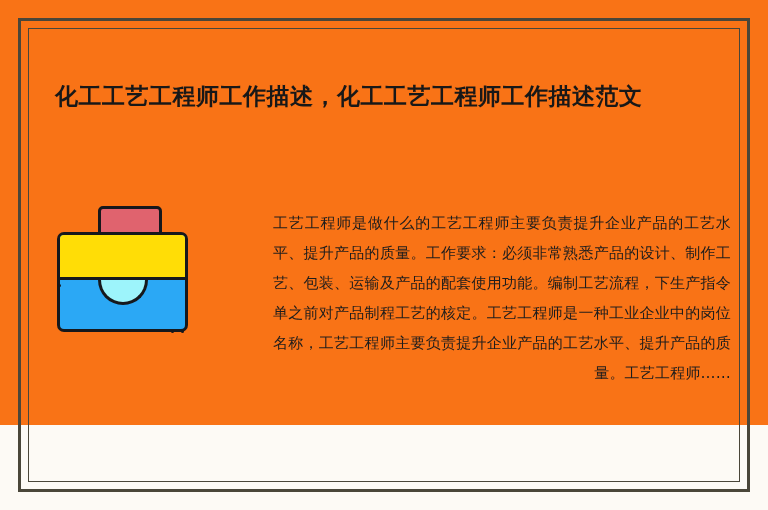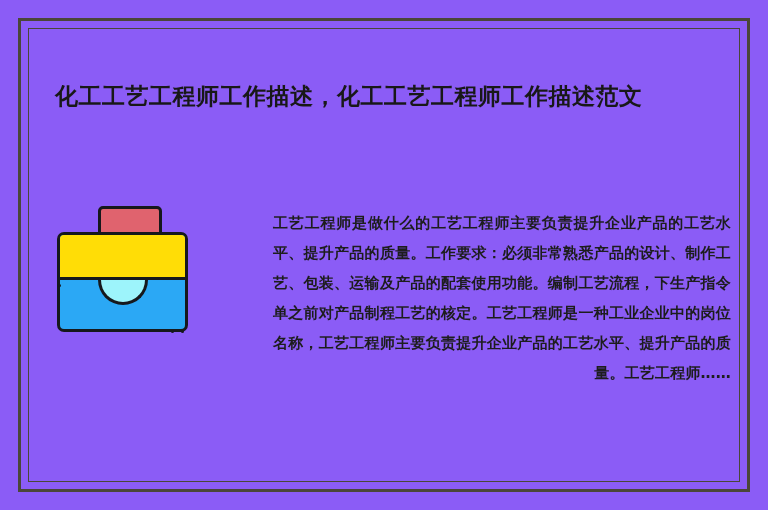--- a/index.html
+++ b/index.html
@@ -10,22 +10,22 @@
     width: 768px;
     height: 510px;
     background: #fdfaf5;
     font-family: "DejaVu Sans", "Liberation Sans", sans-serif;
     overflow: hidden;
   }
 
   #page {
     position: relative;
     width: 768px;
-    height: 510px;
-    background: #8b5cf6;
+    height: 425px;
+    background: #f97316;
     box-sizing: border-box;
   }
 
   
   .frame-outer {
     position: absolute;
     left: 18px;
     top: 18px;
     width: 732px;
     height: 474px;
@@ -121,21 +121,21 @@
   .dot-b { left: 114px; top: 124px; }
   .dot-c { left: 124px; top: 124px; }
 
   
   .body-text {
     position: absolute;
     left: 273px;
     top: 208px;
     width: 458px;
     font-size: 15px;
-    font-weight: bold;
+    font-weight: normal;
     color: #1d1d1d;
     line-height: 30px;
     text-align: justify;
     text-align-last: right;
     letter-spacing: 0.2px;
   }
 </style>
 </head>
 <body>
 

